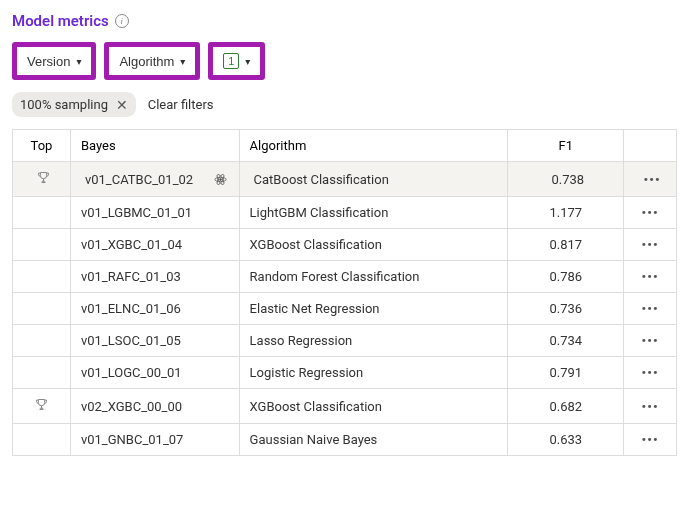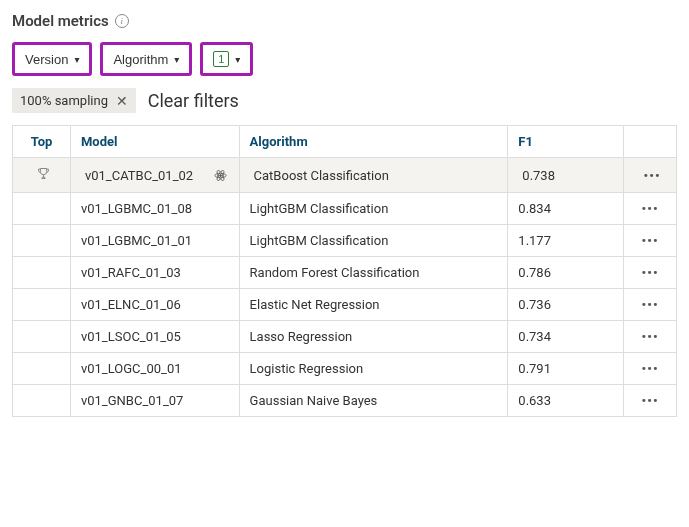--- a/index.html
+++ b/index.html
@@ -1,34 +1,34 @@
 <!DOCTYPE html>
 <html><head>
   <meta charset="utf-8">
   <style>
     * { box-sizing: border-box; margin: 0; padding: 0; }
     body { font-family: -apple-system, BlinkMacSystemFont, "Segoe UI", Roboto, sans-serif; font-size: 13px; color: #333; background: #fff; padding: 12px; width: 689px; }
     .header-row { display: flex; align-items: center; gap: 6px; margin-bottom: 12px; }
-    .title { font-weight: 600; font-size: 15px; color: #404040; }
+    .title { font-weight: 600; font-size: 15px; color: #6d28d9; }
     .info-icon { width: 14px; height: 14px; border: 1px solid #888; border-radius: 50%; display: inline-flex; align-items: center; justify-content: center; font-size: 9px; color: #888; font-style: italic; font-family: serif; }
     .filter-row { display: flex; gap: 8px; margin-bottom: 12px; }
-    .filter-btn { display: inline-flex; align-items: center; gap: 6px; border: 3px solid #a21caf; background: #fff; padding: 6px 10px; border-radius: 3px; font-size: 13px; cursor: pointer; color: #333; }
+    .filter-btn { display: inline-flex; align-items: center; gap: 6px; border: 5px solid #a21caf; background: #fff; padding: 6px 10px; border-radius: 3px; font-size: 13px; cursor: pointer; color: #333; }
     .filter-btn .chev { font-size: 10px; color: #333; }
     .badge { display: inline-flex; align-items: center; justify-content: center; min-width: 16px; height: 16px; border: 1px solid #2e7d32; color: #2e7d32; font-size: 11px; border-radius: 2px; padding: 0 2px; }
     .chip-row { display: flex; align-items: center; gap: 12px; margin-bottom: 12px; }
-    .chip { display: inline-flex; align-items: center; gap: 8px; background: #eceae7; border-radius: 1px; padding: 5px 8px; font-size: 13px; }
+    .chip { display: inline-flex; align-items: center; gap: 8px; background: #eceae7; border-radius: 9px; padding: 5px 8px; font-size: 13px; }
     .chip .x { cursor: pointer; color: #555; font-size: 14px; line-height: 1; }
-    .clear-link { color: #333; font-size: 18px; cursor: pointer; }
+    .clear-link { color: #333; font-size: 13px; cursor: pointer; }
     table { width: 100%; border-collapse: collapse; }
     th, td { border: 1px solid #ddd; padding: 8px 10px; text-align: left; font-size: 13px; }
-    th { background: #fff; font-weight: 700; color: #0c4a6e; }
+    th { background: #fff; font-weight: 400; color: #000000; }
     th.col-top, td.col-top { width: 55px; text-align: center; }
     th.col-model, td.col-model { width: 160px; }
     th.col-algo, td.col-algo { width: 255px; }
-    th.col-f1, td.col-f1 { width: 110px; text-align: left; }
+    th.col-f1, td.col-f1 { width: 110px; text-align: center; }
     th.col-act, td.col-act { width: 50px; text-align: center; }
     tr.highlight td { background: #f5f3f0; padding-left: 14px; }
     td.col-model { position: relative; }
     .model-inner { display: flex; align-items: center; justify-content: space-between; gap: 6px; }
     .atom-icon { width: 16px; height: 16px; display: inline-flex; align-items: center; justify-content: center; }
     .trophy { color: #888; font-size: 14px; }
     .dots { color: #555; letter-spacing: 1px; cursor: pointer; font-weight: bold; }
   </style>
 </head>
 <body>
@@ -58,21 +58,21 @@
     <span>100% sampling</span>
     <span class="x">✕</span>
   </span>
   <span class="clear-link">Clear filters</span>
 </div>
 
 <table>
   <thead>
     <tr>
       <th class="col-top">Top</th>
-      <th class="col-model">Model</th>
+      <th class="col-model">Bayes</th>
       <th class="col-algo">Algorithm</th>
       <th class="col-f1">F1</th>
       <th class="col-act"></th>
     </tr>
   </thead>
   <tbody id="table-body">
       <tr class="highlight">
         <td class="col-top"><span class="trophy"><svg viewBox="0 0 24 24" width="15" height="15" fill="none" stroke="#888" stroke-width="1.6">
               <path d="M7 4h10v5a5 5 0 0 1-10 0V4z"></path>
               <path d="M7 5H4v2a3 3 0 0 0 3 3"></path>
@@ -95,36 +95,36 @@
           </div>
         </td>
         <td class="col-algo">CatBoost Classification</td>
         <td class="col-f1">0.738</td>
         <td class="col-act"><span class="dots">•••</span></td>
       </tr>
       <tr>
         <td class="col-top"></td>
         <td class="col-model">
           <div class="model-inner">
-            <span>v01_LGBMC_01_08</span>
+            <span>v01_LGBMC_01_01</span>
           </div>
         </td>
         <td class="col-algo">LightGBM Classification</td>
-        <td class="col-f1">0.834</td>
+        <td class="col-f1">1.177</td>
         <td class="col-act"><span class="dots">•••</span></td>
       </tr>
       <tr>
         <td class="col-top"></td>
         <td class="col-model">
           <div class="model-inner">
-            <span>v01_LGBMC_01_01</span>
+            <span>v01_XGBC_01_04</span>
           </div>
         </td>
-        <td class="col-algo">LightGBM Classification</td>
-        <td class="col-f1">1.177</td>
+        <td class="col-algo">XGBoost Classification</td>
+        <td class="col-f1">0.817</td>
         <td class="col-act"><span class="dots">•••</span></td>
       </tr>
       <tr>
         <td class="col-top"></td>
         <td class="col-model">
           <div class="model-inner">
             <span>v01_RAFC_01_03</span>
           </div>
         </td>
         <td class="col-algo">Random Forest Classification</td>
@@ -158,20 +158,38 @@
         <td class="col-model">
           <div class="model-inner">
             <span>v01_LOGC_00_01</span>
           </div>
         </td>
         <td class="col-algo">Logistic Regression</td>
         <td class="col-f1">0.791</td>
         <td class="col-act"><span class="dots">•••</span></td>
       </tr>
       <tr>
+        <td class="col-top"><span class="trophy"><svg viewBox="0 0 24 24" width="15" height="15" fill="none" stroke="#888" stroke-width="1.6">
+              <path d="M7 4h10v5a5 5 0 0 1-10 0V4z"></path>
+              <path d="M7 5H4v2a3 3 0 0 0 3 3"></path>
+              <path d="M17 5h3v2a3 3 0 0 1-3 3"></path>
+              <path d="M12 14v4"></path>
+              <path d="M9 20h6"></path>
+              <path d="M10 18h4v2h-4z"></path>
+            </svg></span></td>
+        <td class="col-model">
+          <div class="model-inner">
+            <span>v02_XGBC_00_00</span>
+          </div>
+        </td>
+        <td class="col-algo">XGBoost Classification</td>
+        <td class="col-f1">0.682</td>
+        <td class="col-act"><span class="dots">•••</span></td>
+      </tr>
+      <tr>
         <td class="col-top"></td>
         <td class="col-model">
           <div class="model-inner">
             <span>v01_GNBC_01_07</span>
           </div>
         </td>
         <td class="col-algo">Gaussian Naive Bayes</td>
         <td class="col-f1">0.633</td>
         <td class="col-act"><span class="dots">•••</span></td>
       </tr>

